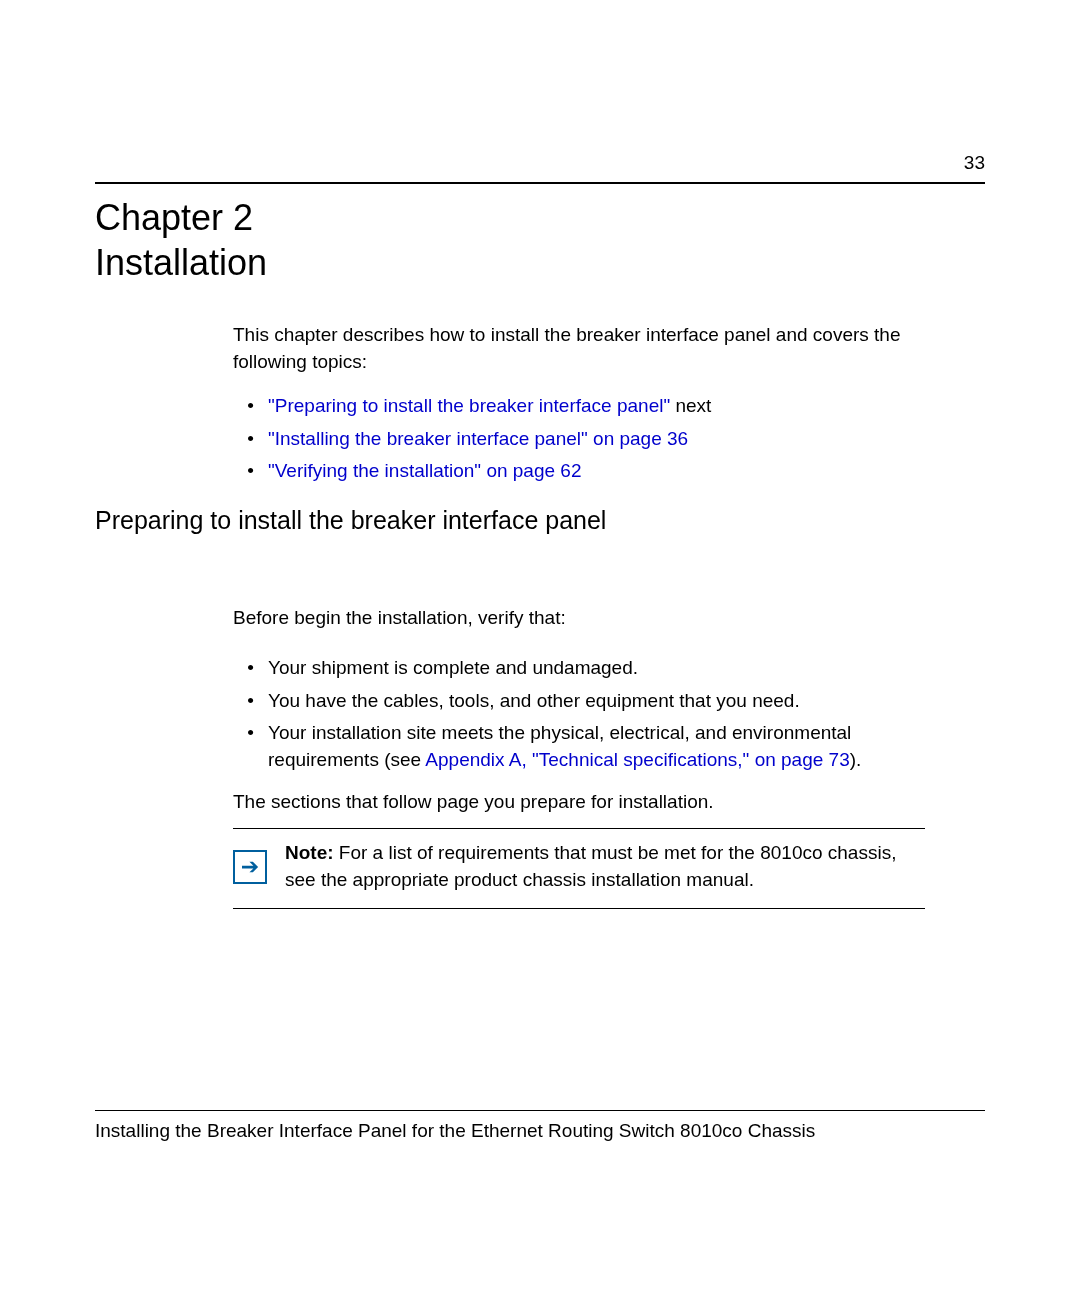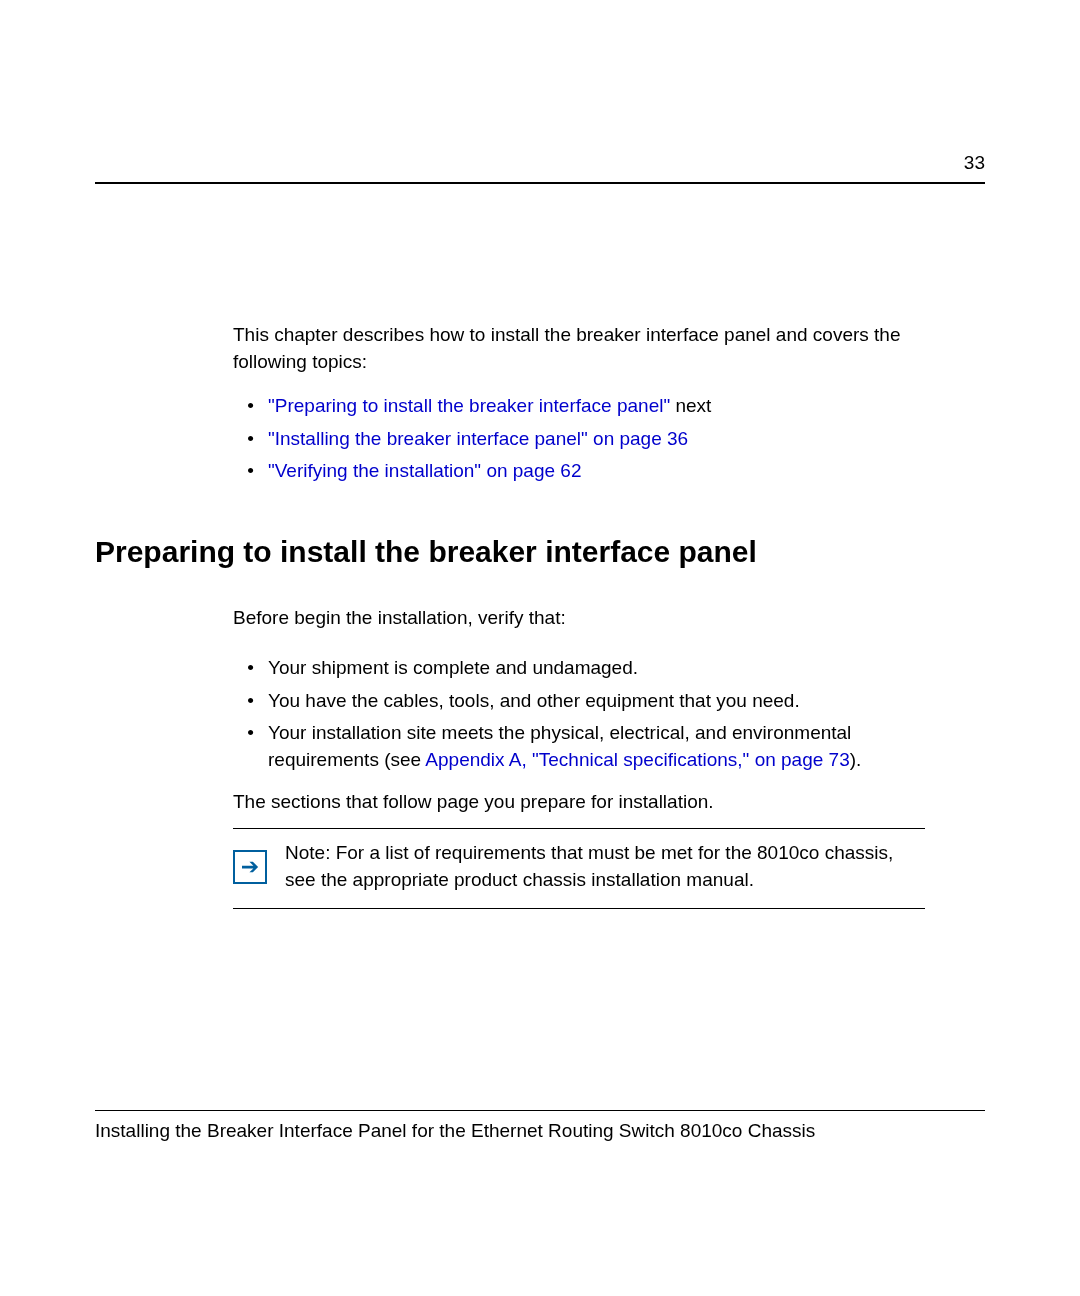--- a/index.html
+++ b/index.html
@@ -6,46 +6,50 @@
   html, body { width: 1080px; height: 1296px; background: #fff; font-family: Arial, Helvetica, sans-serif; color: #000; }
   .page { width: 1080px; height: 1296px; position: relative; padding: 16px 95px; }
   .page-number { position: absolute; top: 152px; right: 95px; font-size: 19px; }
   .hr-top { position: absolute; top: 182px; left: 95px; right: 95px; border-top: 2px solid #000; }
   .chapter-heading { position: absolute; top: 195px; left: 95px; font-size: 36px; font-weight: 400; line-height: 1.25; }
   .intro { position: absolute; top: 322px; left: 233px; right: 155px; font-size: 19px; line-height: 1.4; }
   .topics-list { position: absolute; top: 393px; left: 233px; right: 155px; }
   .topics-list .row { display: flex; align-items: flex-start; margin-bottom: 6px; font-size: 19px; line-height: 1.4; }
   .topics-list .bullet { width: 35px; text-align: center; }
   .link { color: #0000cc; }
-  .section-heading { position: absolute; top: 535px; left: 95px; font-size: 30px; font-weight: 700; }
+  .section-heading { position: absolute; top: 506px; left: 95px; font-size: 25px; font-weight: 400; }
   .section-intro { position: absolute; top: 607px; left: 233px; font-size: 19px; }
   .check-list { position: absolute; top: 655px; left: 233px; right: 155px; }
   .check-list .row { display: flex; align-items: flex-start; margin-bottom: 6px; font-size: 19px; line-height: 1.4; }
   .check-list .bullet { width: 35px; text-align: center; }
   .check-list .item-text { flex: 1; }
   .post-list { position: absolute; top: 791px; left: 233px; font-size: 19px; }
   .note-hr-top { position: absolute; top: 828px; left: 233px; right: 155px; border-top: 1px solid #000; }
   .note-block { position: absolute; top: 840px; left: 233px; right: 155px; display: flex; align-items: center; }
   .note-icon-wrap { width: 52px; display: flex; justify-content: flex-start; }
   .note-icon { width: 34px; height: 34px; border: 2px solid #005f9e; display: flex; align-items: center; justify-content: center; }
   .note-text { flex: 1; font-size: 19px; line-height: 1.4; }
-  .note-label { font-weight: normal; }
+  .note-label { font-weight: bold; }
   .note-hr-bottom { position: absolute; top: 908px; left: 233px; right: 155px; border-top: 1px solid #000; }
   .footer-hr { position: absolute; top: 1110px; left: 95px; right: 95px; border-top: 1px solid #000; }
   .footer-text { position: absolute; top: 1120px; left: 95px; right: 95px; font-size: 19px; }
   .arrow { color: #005f9e; font-size: 22px; line-height: 1; }
 </style>
 </head>
 <body>
 
 <div class="page">
 
   <div class="page-number">33</div>
   <div class="hr-top"></div>
 
+  <div class="chapter-heading">
+    <span>Chapter 2</span><br>
+    <span>Installation</span>
+  </div>
 
   <div class="intro">This chapter describes how to install the breaker interface panel and covers the following topics:</div>
 
   <div class="topics-list">
     <div class="row">
       <span class="bullet">•</span>
       <span>
         <span class="link">"Preparing to install the breaker interface panel"</span><span> next</span>
       </span>
     </div>

